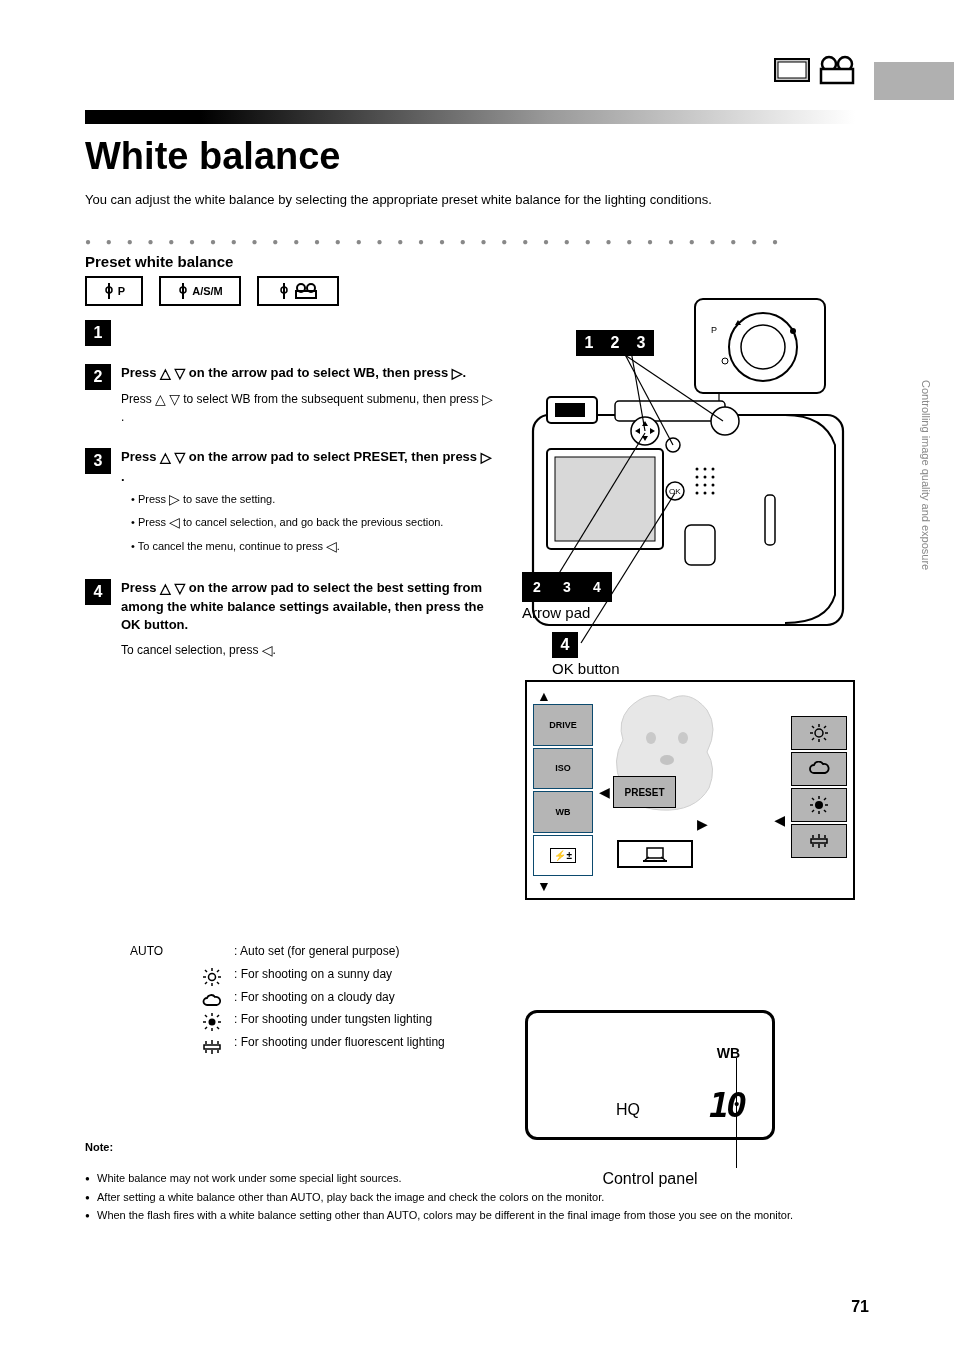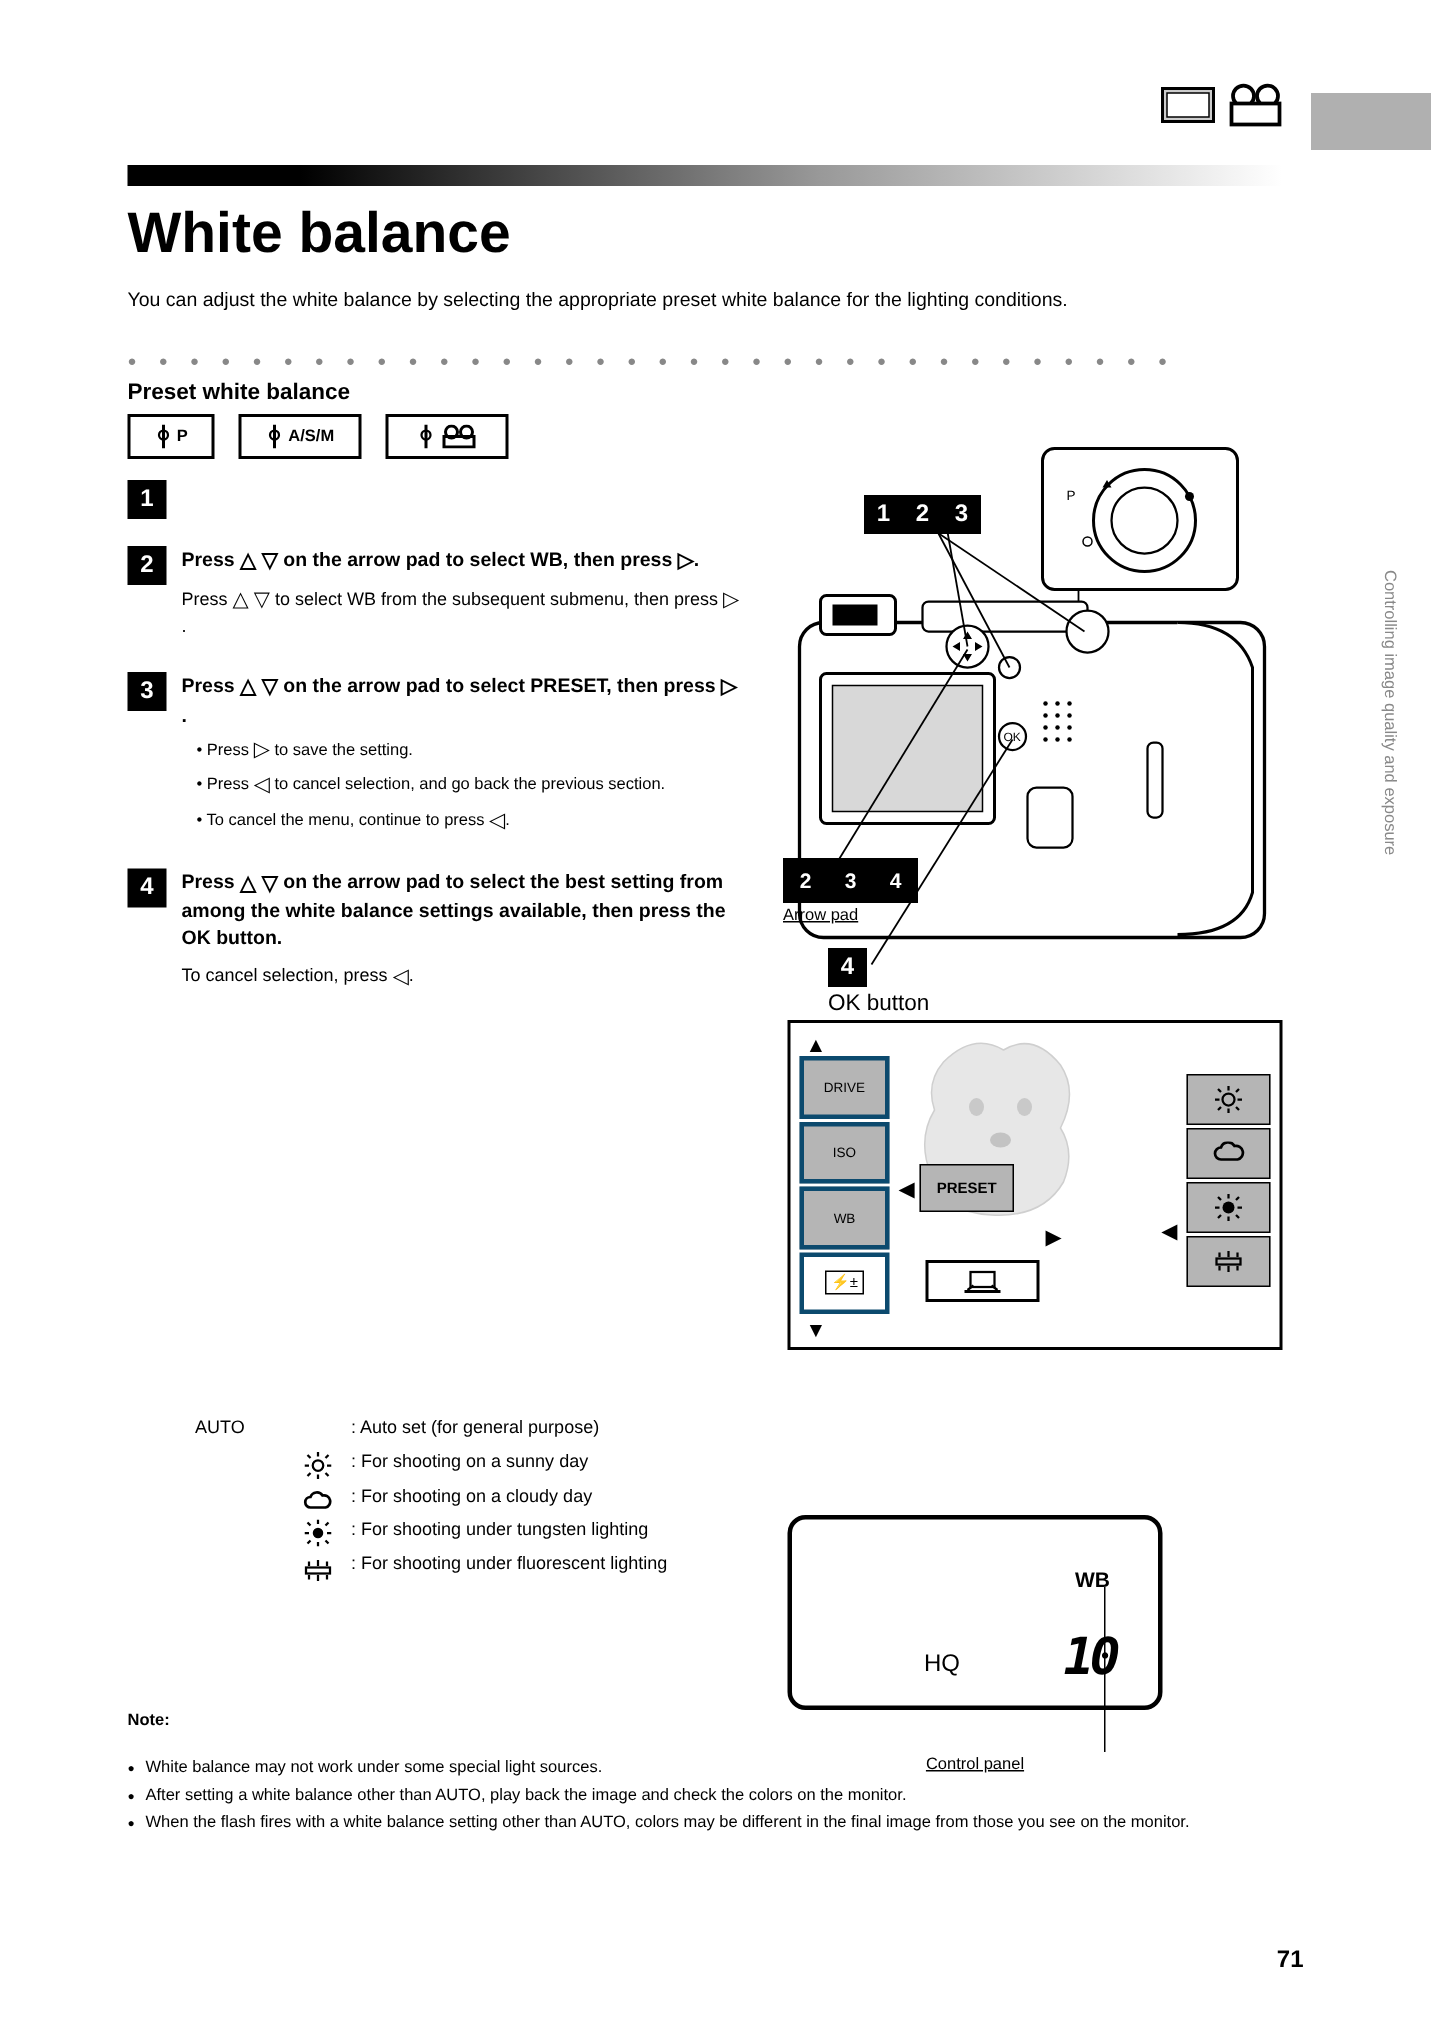--- a/index.html
+++ b/index.html
@@ -49,21 +49,21 @@
   
   
   .camera-fig { position: relative; width: 330px; height: 360px; }
   .camera-fig svg { position:absolute; top:0; left:0; }
   
   
   .menu-screen { position: absolute; top: 680px; left: 525px; width: 330px; height: 220px; border: 2px solid #000; padding: 6px; }
   .menu-inner { display:flex; gap:6px; height:100%; position:relative; }
   .menu-col1 { width: 60px; display:flex; flex-direction:column; gap:2px; }
   .menu-col1 .up, .menu-col1 .down { font-size:14px; height:14px; padding-left:4px; }
-  .menu-col1 .cell { background:#b5b5b5; border:3px solid #0c4a6e; flex:1; font-size:9px; display:flex; align-items:center; justify-content:center; font-weight:normal; }
+  .menu-col1 .cell { background:#b5b5b5; border:1px solid #0c4a6e; flex:1; font-size:9px; display:flex; align-items:center; justify-content:center; font-weight:bold; }
   .menu-center { width: 110px; position:relative; }
   .dog { position:absolute; top:0px; left:0; width:140px; opacity:0.35; }
   .menu-center .wb-row { position:absolute; top:88px; left:14px; width:63px; height:32px; background:#b5b5b5; border:1px solid #000; font-size:10px; font-weight:bold; display:flex; align-items:center; justify-content:center; }
   .menu-center .tri-left { position:absolute; top:96px; left:0; font-size:14px; }
   .menu-center .tri-right { position:absolute; top:128px; left:98px; font-size:14px; }
   .menu-center .drive { position:absolute; top:152px; left:18px; width:76px; height:28px; border:2px solid #000; display:flex; align-items:center; justify-content:center; }
   .menu-col3 { width:56px; display:flex; flex-direction:column; gap:2px; margin-top:28px; margin-left:auto; }
   .menu-col3 .cell { background:#b5b5b5; border:1px solid #000; height:34px; display:flex; align-items:center; justify-content:center; font-size:14px; }
   
   
@@ -71,21 +71,21 @@
   .settings-list .row { display:flex; align-items:flex-end; gap:10px; }
   .settings-list .label { width: 60px; display:inline-block; }
   .settings-list .icon-slot { width:24px; display:inline-flex; justify-content:center; }
   
   
   .ctrl-panel-wrap { position:absolute; top:1010px; left:525px; width:250px; }
   .ctrl-panel { width:250px; height:130px; border:3px solid #000; border-radius:12px; position:relative; }
   .ctrl-wb { position:absolute; top:32px; right:32px; font-size:14px; font-weight:bold; }
   .ctrl-hq { position:absolute; bottom:18px; left:88px; font-size:16px; font-weight:normal; }
   .ctrl-7seg { position:absolute; bottom:12px; right:28px; font-family: monospace; font-size:34px; font-weight:bold; font-style:italic; letter-spacing:-3px; }
-  .ctrl-caption { text-align:center; font-size:11px; margin-top:30px;text-decoration:underline; }
+  .ctrl-caption { text-align:center; font-size:16px; margin-top:30px; }
   .ctrl-line { position:absolute; top:48px; right:38px; width:1.5px; height:110px; background:#000; }
   
   .page-num { position:absolute; bottom:30px; right:85px; font-size:16px; font-weight:bold; }
   .side-text { position:absolute; top:380px; right:22px; writing-mode: vertical-rl; font-size:11px; color:#888; }
   
   .note-block { position:absolute; top:1140px; left:85px; width:770px; font-size:11px; line-height:1.4; }
   .note-block .note-label { font-weight:bold; margin-bottom:16px; }
   .note-block ul { list-style:none; }
   .note-block li { padding-left:12px; position:relative; margin-bottom:3px; }
   .note-block li::before { content:"●"; position:absolute; left:0; font-size:8px; top:2px; }
@@ -249,21 +249,21 @@
     <div class="step-num">3</div>
   </div>
 </div>
 
 <div class="arrow-pad">
   <div style="display:flex;gap:0;">
     <div class="step-num">2</div>
     <div class="step-num">3</div>
     <div class="step-num">4</div>
   </div>
-  <div style="font-size:11px; margin-top:2px;text-decoration:underline;">Arrow pad</div>
+  <div style="font-size:15px; margin-top:2px;">Arrow pad</div>
 </div>
 
 <div class="ok-callout">
   <div class="step-num" style="width:26px;height:26px;background:#000;color:#fff;display:flex;align-items:center;justify-content:center;font-weight:bold;">4</div>
   <div style="font-size:15px;margin-top:2px;">OK button</div>
 </div>
 
 <div class="menu-screen">
   <div class="menu-inner">
     <div class="menu-col1">

